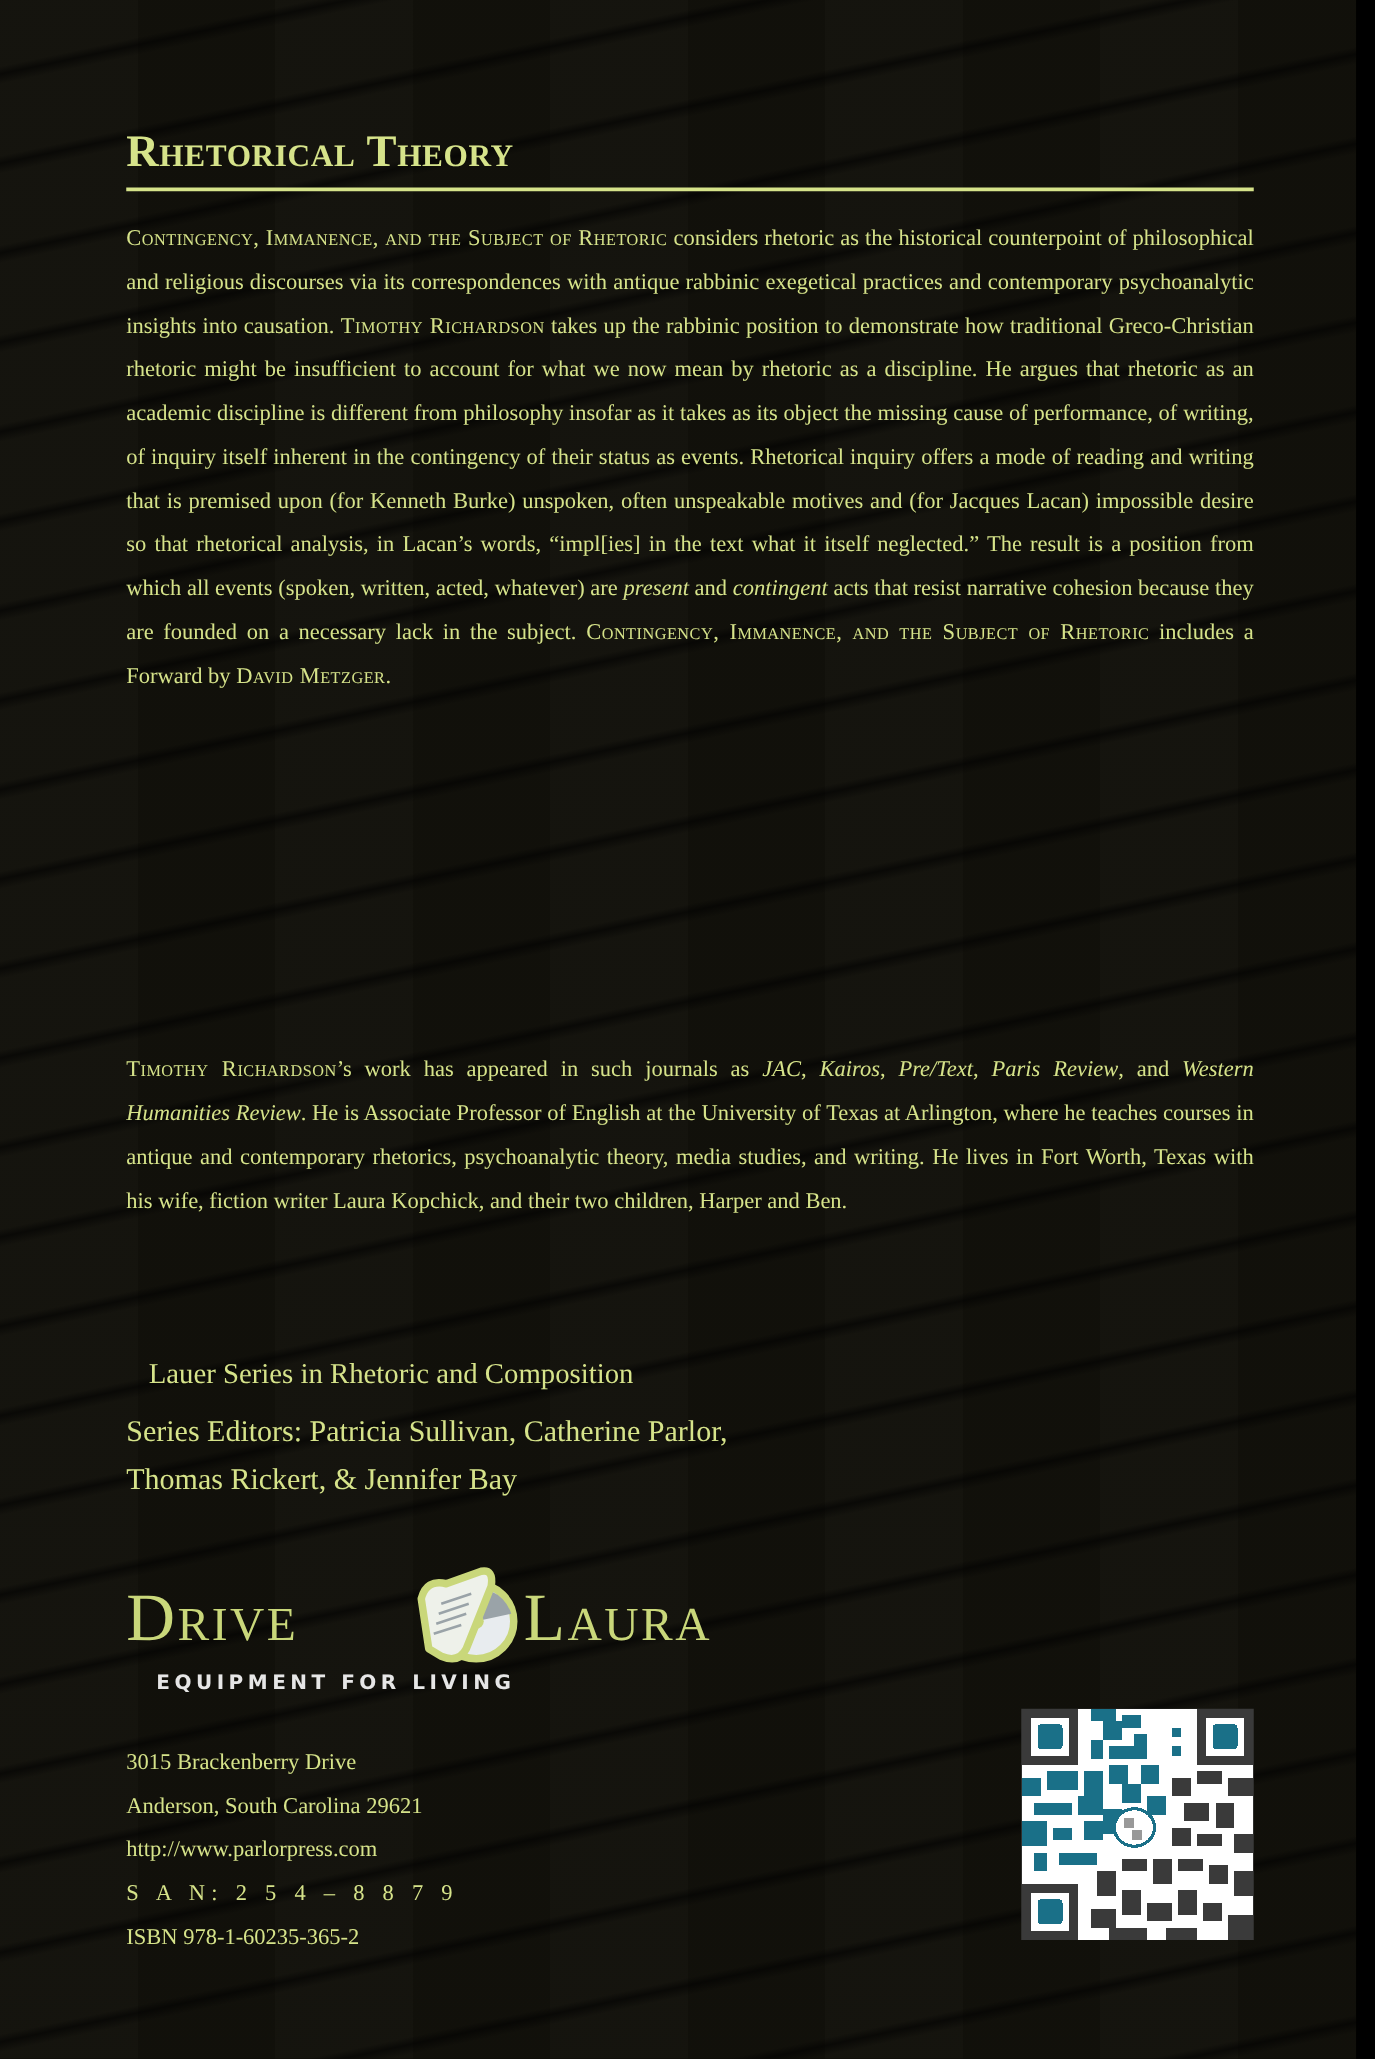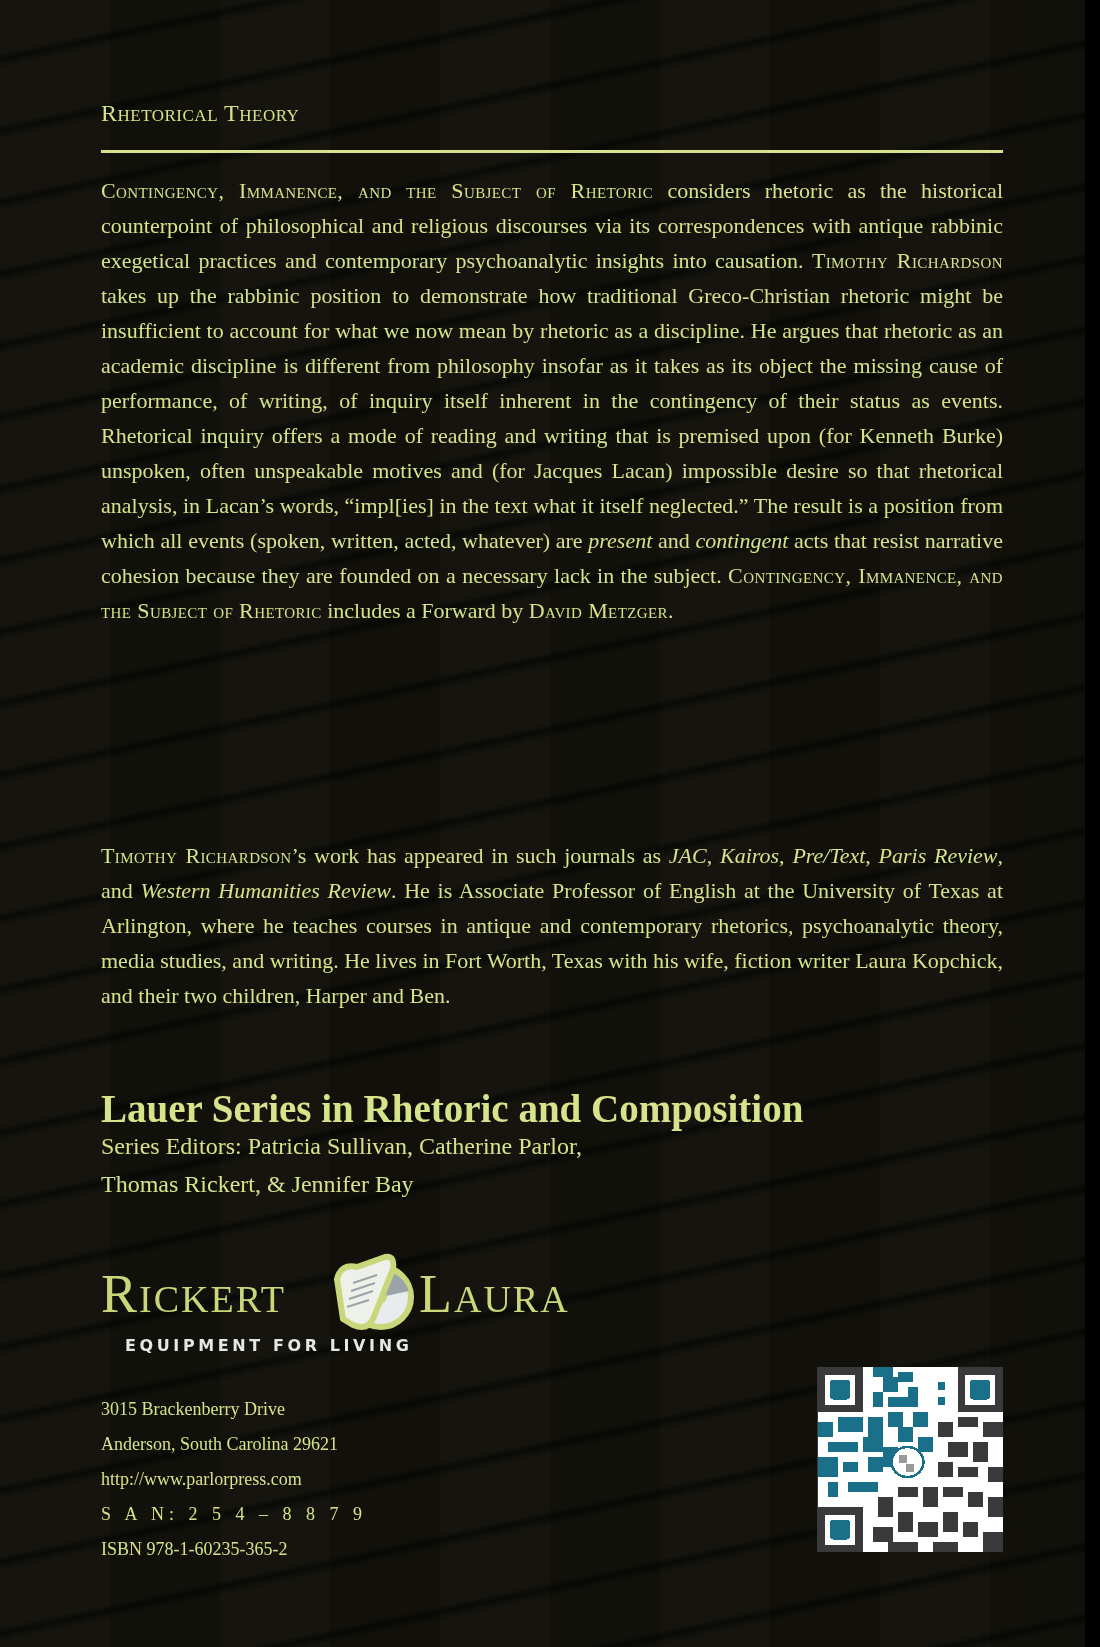--- a/index.html
+++ b/index.html
@@ -20,38 +20,38 @@
   .edge-strip {
     position: absolute; left: 1085px; top: 0; width: 15px; height: 1647px; background: #000;
   }
   .content {
     position: absolute; left: 101px; top: 0; width: 902px;
     color: #d6e38a;
     font-family: "Liberation Serif", "DejaVu Serif", serif;
   }
   .section-title {
     position: absolute; top: 100px; left: 0;
-    font-size: 24px; letter-spacing: 0.5px;
+    font-size: 36px; letter-spacing: 0.5px;
     font-variant: small-caps;
-    margin: 0; font-weight: normal;
+    margin: 0; font-weight: bold;
   }
   .rule {
     position: absolute; top: 150px; left: 0; width: 902px; height: 3px; background: #d6e38a;
   }
   .para {
     position: absolute; left: 0; width: 902px;
-    font-size: 22px; line-height: 35px;
+    font-size: 18px; line-height: 35px;
     text-align: justify; margin: 0;
   }
   .para .sc { font-variant: small-caps; letter-spacing: 0.4px; }
   .para em { font-style: italic; }
   .p1 { top: 173px; }
   .p2 { top: 838px; }
   .series-title {
-    position: absolute; top: 1086px; left: 0; font-size: 39px; margin: 0; font-weight: bold;
+    position: absolute; top: 1086px; left: 18px; font-size: 23px; margin: 0; font-weight: normal;
   }
   .series-editors {
     position: absolute; top: 1127px; left: 0; font-size: 24px; line-height: 38px; width: 600px;
   }
   .logo {
     position: absolute; top: 1253px; left: 0; width: 500px; height: 105px;
   }
   .logo-word {
     position: absolute; top: 10px; font-size: 54px; letter-spacing: 2px;
     font-variant: small-caps; color: #c9d77a;
@@ -85,21 +85,21 @@
     <p class="para p1"><span class="sc">Contingency, Immanence, and the Subject of Rhetoric</span><span> considers rhetoric as the historical counterpoint of philosophical and religious discourses via its correspondences with antique rabbinic exegetical practices and contemporary psychoanalytic insights into causation. </span><span class="sc">Timothy Richardson</span><span> takes up the rabbinic position to demonstrate how traditional Greco-Christian rhetoric might be insufficient to account for what we now mean by rhetoric as a discipline.  He argues that rhetoric as an academic discipline is different from philosophy insofar as it takes as its object the missing cause of performance, of writing, of inquiry itself inherent in the contingency of their status as events. Rhetorical inquiry offers a mode of reading and writing that is premised upon (for Kenneth Burke) unspoken, often unspeakable motives and (for Jacques Lacan) impossible desire so that rhetorical analysis, in Lacan’s words, “impl[ies] in the text what it itself neglected.” The result is a position from which all events (spoken, written, acted, whatever) are </span><em>present</em><span> and </span><em>contingent</em><span> acts that resist narrative cohesion because they are founded on a necessary lack in the subject. </span><span class="sc">Contingency, Immanence, and the Subject of Rhetoric</span><span> includes a Forward by </span><span class="sc">David Metzger.</span></p>
     <p class="para p2"><span class="sc">Timothy Richardson</span><span>’s work has appeared in such journals as </span><em>JAC</em><span>, </span><em>Kairos</em><span>, </span><em>Pre/Text</em><span>, </span><em>Paris Review</em><span>, and </span><em>Western Humanities Review</em><span>. He is Associate Professor of English at the University of Texas at Arlington, where he teaches courses in antique and contemporary rhetorics, psychoanalytic theory, media studies, and writing. He lives in Fort Worth, Texas with his wife, fiction writer Laura Kopchick, and their two children, Harper and Ben.</span></p>
 
     <h3 class="series-title">Lauer Series in Rhetoric and Composition</h3>
     <div class="series-editors">
       <div>Series Editors: Patricia Sullivan, Catherine Parlor,</div>
       <div>Thomas Rickert, &amp; Jennifer Bay</div>
     </div>
 
     <div class="logo">
-      <span class="logo-word parlor">Rickert</span>
+      <span class="logo-word parlor">Drive</span>
       <svg class="logo-emblem" viewBox="0 0 100 100">
         <circle cx="58" cy="52" r="30" fill="#e8ecef" stroke="#c9d77a" stroke-width="6"></circle>
         <path d="M58 52 L70 28 A30 30 0 0 1 86 46 Z" fill="#9aa3a8"></path>
         <circle cx="58" cy="52" r="6" fill="#c9d77a"></circle>
         <path d="M14 34 Q18 18 34 22 L62 12 Q72 10 70 24 L50 74 Q44 86 30 80 L20 74 Z" fill="#eef1ea" stroke="#c9d77a" stroke-width="6" stroke-linejoin="round"></path>
         <g stroke="#9aa3a8" stroke-width="2">
           <line x1="30" y1="38" x2="54" y2="30"></line>
           <line x1="28" y1="46" x2="52" y2="38"></line>
           <line x1="26" y1="54" x2="50" y2="46"></line>
           <line x1="24" y1="62" x2="46" y2="55"></line>

